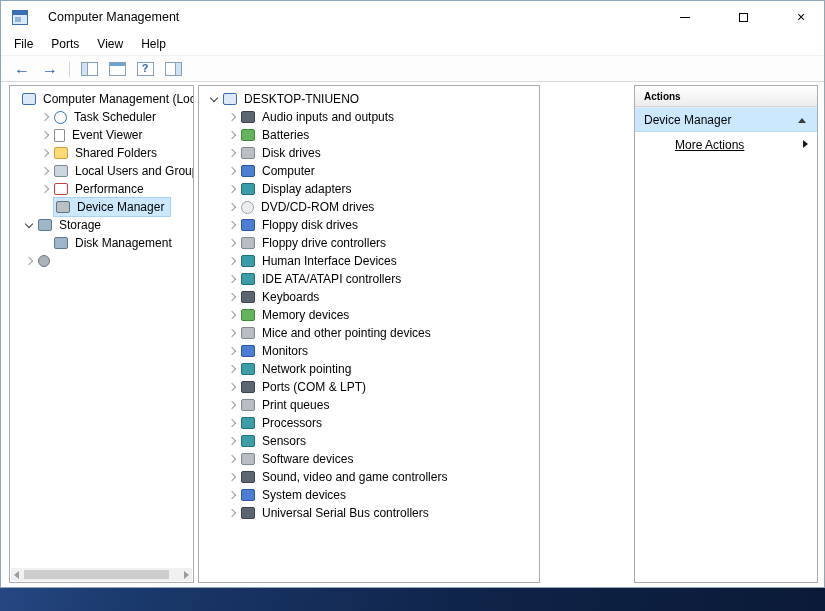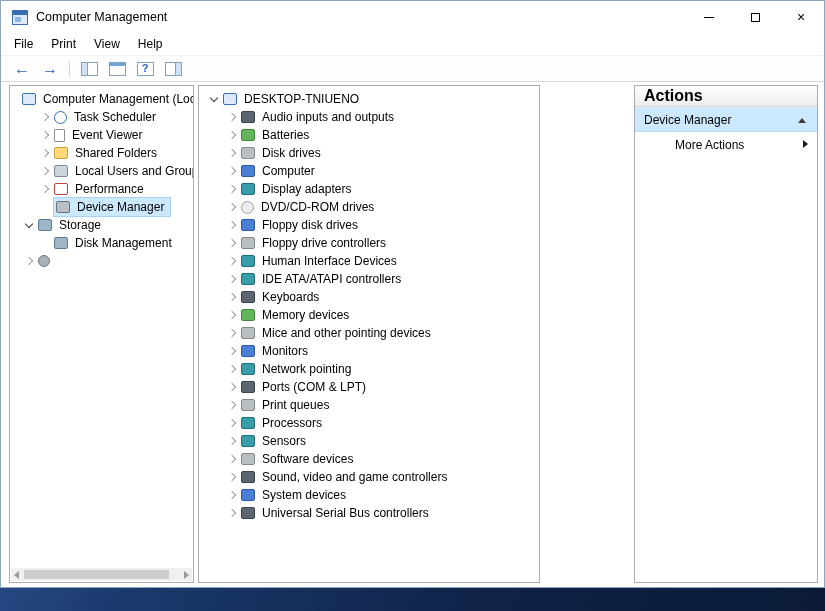--- a/index.html
+++ b/index.html
@@ -4,21 +4,21 @@
 <style>
   * { box-sizing: border-box; margin: 0; padding: 0; }
   html,body { width:825px; height:611px; overflow:hidden;
     font-family:"Liberation Sans", sans-serif; }
   body { background: linear-gradient(105deg,#35589e 0%,#1b3a6e 28%,#0f2348 65%,#0a1a36 100%); }
 
   .window { position:absolute; left:0; top:0; width:825px; height:588px;
     background:#fff; border:1px solid #8fa6bd; }
 
   
-  .titlebar { height:32px; display:flex; align-items:center; padding-left:11px; background:#fff; }
+  .titlebar { height:32px; display:flex; align-items:center; padding-left:11px; background:#fff;gap:12px; }
   .app-icon { width:16px; height:15px; border:1px solid #3a6eb4; background:#dce9f7; position:relative; flex:0 0 16px; }
   .app-icon::before { content:""; position:absolute; left:0; right:0; top:0; height:4px; background:#3a6eb4; }
   .app-icon::after { content:""; position:absolute; left:2px; top:6px; width:6px; height:5px; background:#8fb4e0; }
   .tb-title { font-size:12.5px; color:#000; margin-left:8px; flex:1; white-space:nowrap; }
   .ctrl { width:46px; height:32px; display:flex; align-items:center; justify-content:center; }
   .min-glyph { width:10px; height:1px; background:#000; }
   .max-glyph { width:9px; height:9px; border:1px solid #000; background:#fff; }
   .close-glyph { font-size:14px; color:#000; line-height:1; }
 
   
@@ -89,25 +89,25 @@
   .hscroll { position:absolute; left:1px; right:1px; bottom:1px; height:13px; background:#f0f0f0; }
   .harrow { position:absolute; top:3px; width:0; height:0;
     border-top:4px solid transparent; border-bottom:4px solid transparent; }
   .harrow.left  { left:3px;  border-right:5px solid #9b9b9b; }
   .harrow.right { right:3px; border-left:5px solid #9b9b9b; }
   .hthumb { position:absolute; left:13px; top:2px; height:9px; width:145px; background:#cdcdcd; }
 
   
   .actions-header { height:21px; background:linear-gradient(#ffffff,#ececec);
     border-bottom:1px solid #d4d4d4; display:flex; align-items:center;
-    padding-left:9px; font-size:16px; font-weight:bold; color:#000; }
+    padding-left:9px; font-size:10px; font-weight:bold; color:#000; }
   .action-row { height:25px; display:flex; align-items:center; font-size:12px; position:relative; color:#000; }
   .action-row.selected { background:#cce8ff; border-top:1px solid #e2effb;
     border-bottom:1px solid #b9dcf9; padding-left:9px; }
-  .action-row.more { padding-left:40px; }
+  .action-row.more { padding-left:40px;text-decoration:underline; }
   .up-tri { position:absolute; right:11px; top:10px; width:0; height:0;
     border-left:4px solid transparent; border-right:4px solid transparent; border-bottom:5px solid #3c3c3c; }
   .right-tri { position:absolute; right:9px; top:8px; width:0; height:0;
     border-top:4px solid transparent; border-bottom:4px solid transparent; border-left:5px solid #1a1a1a; }
 
   .desktop-strip { position:absolute; left:0; top:589px; width:825px; height:22px; }
 </style>
 </head>
 <body>
 
@@ -122,21 +122,21 @@
     <div class="ctrl">
         <span class="max-glyph"></span>
       </div>
     <div class="ctrl">
         <span class="close-glyph">×</span>
       </div>
   </div>
 
   <div class="menubar">
     <span class="menu-item">File</span>
-    <span class="menu-item">Print</span>
+    <span class="menu-item">Ports</span>
     <span class="menu-item">View</span>
     <span class="menu-item">Help</span>
   </div>
 
   <div class="toolbar">
     <div class="tbtn">
         <span class="nav-arrow">←</span>
       </div>
     <div class="tbtn">
         <span class="nav-arrow">→</span>

